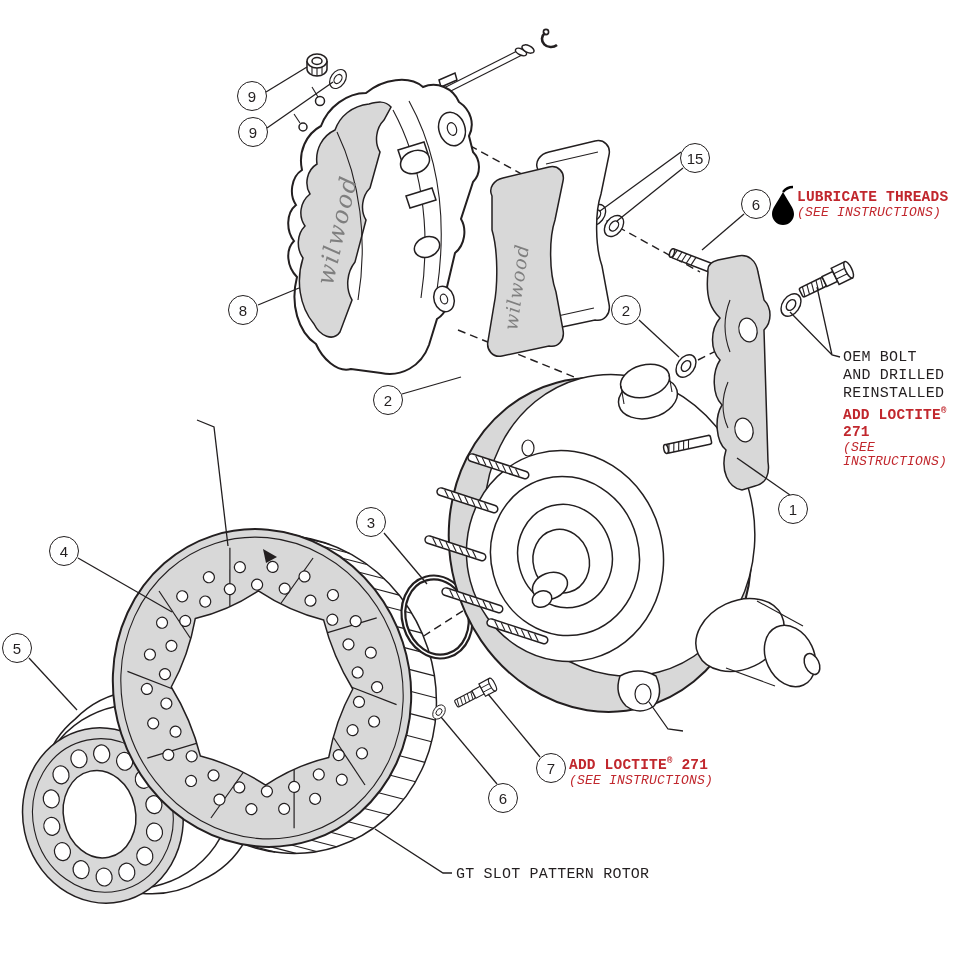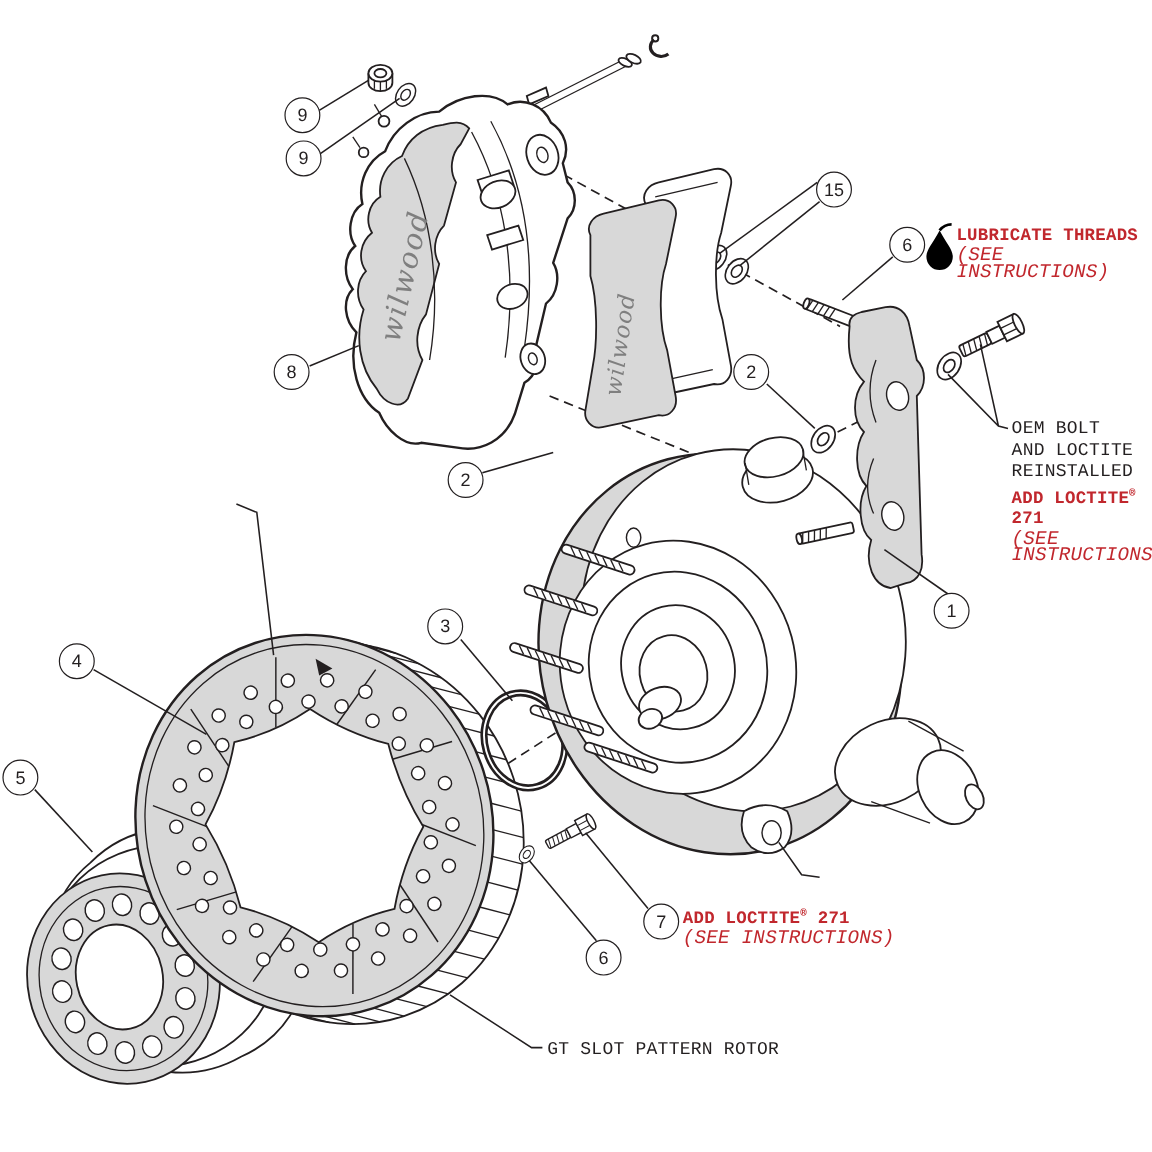--- a/index.html
+++ b/index.html
@@ -21,21 +21,21 @@
   .lead{fill:none;stroke:var(--line);stroke-width:1.3;}
   .logo{fill:#7f7f7f;font:italic 24px "DejaVu Serif",serif;letter-spacing:1.5px;}
   .logo-sm{fill:#7f7f7f;font:italic 19px "DejaVu Serif",serif;letter-spacing:1px;}
   
   .co{position:absolute;width:30px;height:30px;border:1.7px solid var(--line);
       border-radius:50%;background:#fff;display:flex;align-items:center;
       justify-content:center;font-size:15px;z-index:5;box-sizing:border-box;}
   
   .lbl{position:absolute;font-size:15px;line-height:18px;letter-spacing:.2px;z-index:4;font-family:Liberation Mono, monospace;}
   .red-b{color:var(--red);font-weight:bold;font-size:14.5px;line-height:17px;}
-  .red-i{color:var(--red);font-style:italic;font-size:16px;line-height:14px;}
+  .red-i{color:var(--red);font-style:italic;font-size:13px;line-height:14px;}
   .red-b sup{font-size:9px;}
 </style>
 </head>
 <body>
 
 <div id="canvas">
 
 <svg width="960" height="960" viewBox="0 0 960 960">
   <defs>
     <g id="washer-sym">
@@ -398,21 +398,21 @@
 <div class="co" style="left:373px;top:385px">2</div>
 
 
 <div class="lbl" style="left:797px;top:189px">
   <div class="red-b">LUBRICATE THREADS</div>
   <div class="red-i">(SEE INSTRUCTIONS)</div>
 </div>
 
 <div class="lbl" style="left:843px;top:349px">
   <div>OEM BOLT</div>
-  <div>AND LOCTITE</div>
+  <div>AND DRILLED</div>
   <div>REINSTALLED</div>
   <div class="red-b"><span>ADD LOCTITE</span><sup>®</sup> <span>271</span></div>
   <div class="red-i">(SEE INSTRUCTIONS)</div>
 </div>
 
 <div class="lbl" style="left:569px;top:753px">
   <div class="red-b"><span>ADD LOCTITE</span><sup>®</sup> <span>271</span></div>
   <div class="red-i">(SEE INSTRUCTIONS)</div>
 </div>
 

